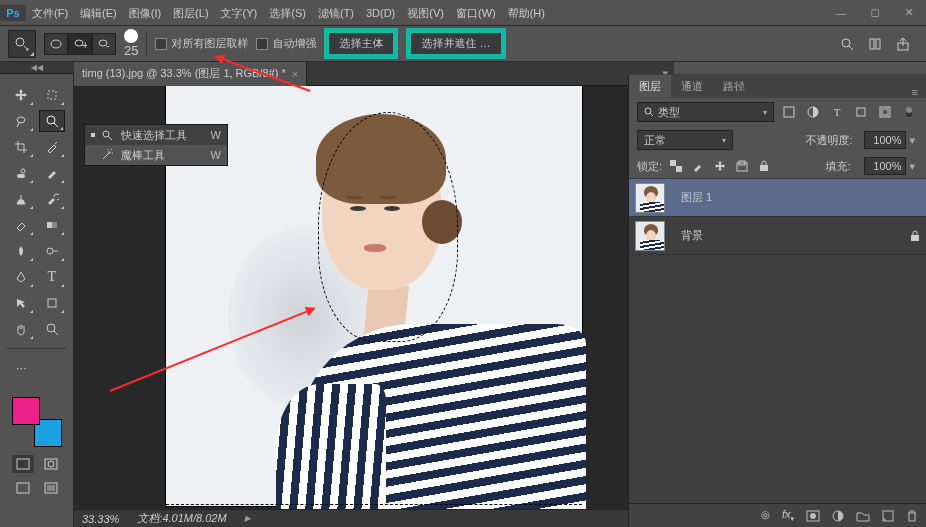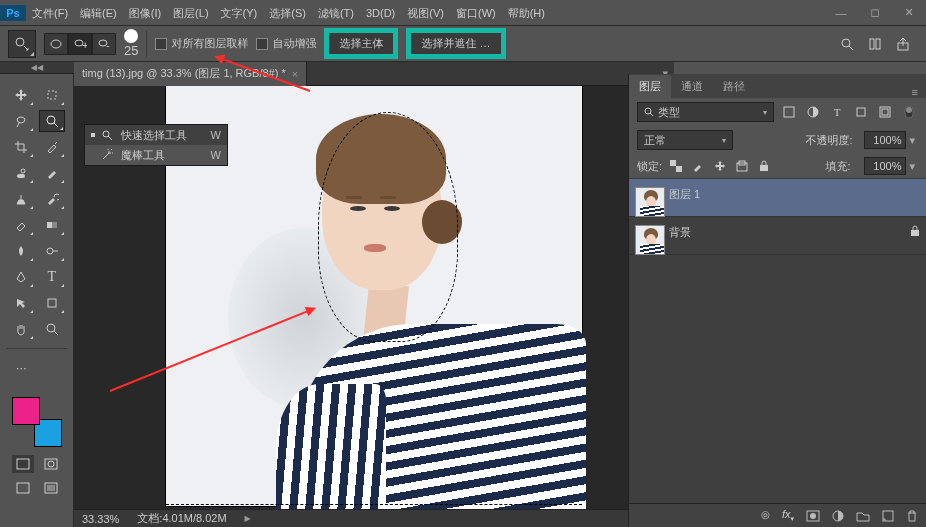--- a/index.html
+++ b/index.html
@@ -1,20 +1,20 @@
 <!DOCTYPE html>
 <html><head>
 <meta charset="utf-8">
 <style>
 * { margin:0; padding:0; box-sizing:border-box; font-family:"Microsoft YaHei",Arial,sans-serif; font-size:11px; color:#ccc; user-select:none; }
 body { background:#535353; width:926px; height:527px; overflow:hidden; position:relative; }
 
 
 .titlebar { height:26px; background:#535353; display:flex; align-items:center; border-bottom:1px solid #2a2a2a; }
-.ps-logo { width:26px; height:16px; background:#0c4a6e; display:flex; align-items:center; justify-content:center; color:#31a8ff; font-weight:bold; font-size:11px; }
+.ps-logo { width:26px; height:16px; background:#404040; display:flex; align-items:center; justify-content:center; color:#31a8ff; font-weight:bold; font-size:11px; }
 .menubar { display:flex; }
 .menubar span { padding:0 6px; line-height:26px; cursor:default; }
 .win-ctrl { margin-left:auto; display:flex; }
 .win-ctrl div { width:34px; height:26px; display:flex; align-items:center; justify-content:center; color:#aaa; }
 
 
 .options { height:36px; background:#535353; border-bottom:1px solid #2a2a2a; display:flex; align-items:center; padding:0 8px; gap:8px; }
 .opt-tool { width:28px; height:28px; background:#383838; border:1px solid #222; display:flex; align-items:center; justify-content:center; position:relative; }
 .mini-tri { position:absolute; right:1px; bottom:1px; width:0; height:0; border-right:4px solid #bbb; border-top:4px solid transparent; }
 .sel-btns { display:flex; gap:0; }
@@ -77,21 +77,21 @@
 .arm { position:absolute; left:110px; top:300px; width:110px; height:160px; background:repeating-linear-gradient(95deg,#fff 0 8px,#1c2b4a 8px 16px); border-radius:40% 10% 0 0; }
 .marquee { position:absolute; border:1px dashed #000; }
 .mq-face { left:152px; top:28px; width:140px; height:230px; border-radius:50% 50% 40% 40%; }
 .mq-bot { left:0; bottom:0; width:416px; height:2px; border:none; border-top:1px dashed #000; }
 
 
 .arrow { position:absolute; background:#ff2a2a; height:2px; transform-origin:left center; z-index:60; }
 .arrow::after { content:""; position:absolute; right:-2px; top:-4px; width:0; height:0; border-left:10px solid #ff2a2a; border-top:5px solid transparent; border-bottom:5px solid transparent; }
 
 
-.status { position:absolute; left:74px; right:252px; bottom:0; height:18px; background:#383838; display:flex; align-items:center; padding:0 8px; gap:18px; border-top:1px solid #222; }
+.status { position:absolute; left:74px; right:252px; bottom:0; height:18px; background:#383838; display:flex; align-items:center; padding:0 8px; gap:18px; border-top:1px solid #222;font-style:italic; }
 .status .tri { font-size:8px; color:#999; }
 
 
 .iconcol { position:absolute; top:74px; right:252px; width:34px; bottom:0; background:#424242; border-left:1px solid #222; border-right:1px solid #222; display:flex; flex-direction:column; align-items:center; gap:14px; padding-top:18px; }
 .iconcol .gripper { width:22px; height:6px; background:repeating-linear-gradient(#666 0 1px,transparent 1px 3px); margin-top:-8px; }
 .icobox { width:24px; height:24px; display:flex; align-items:center; justify-content:center; color:#ccc; }
 .icobox.on { background:#333; }
 
 .rightpane { position:absolute; top:74px; right:0; width:298px; bottom:0; background:#535353; border-left:1px solid #222; display:flex; flex-direction:column; }
 .rptabs { display:flex; height:24px; background:#424242; align-items:flex-end; }
@@ -103,21 +103,21 @@
 .drop { height:20px; background:#3a3a3a; border:1px solid #222; display:flex; align-items:center; padding:0 6px; gap:4px; }
 .drop .caret { margin-left:auto; font-size:8px; color:#aaa; }
 .filter-ico { width:18px; height:18px; display:flex; align-items:center; justify-content:center; color:#ccc; }
 .pct { display:flex; align-items:center;margin-left:6px; }
 .pct-box { width:42px; height:18px; background:#3a3a3a; border:1px solid #222; display:flex; align-items:center; justify-content:flex-end; padding:0 4px; }
 
 .lock-row { display:flex; align-items:center; gap:8px; padding:3px 8px; border-bottom:1px solid #3a3a3a; }
 .lock-row .ic { width:14px; text-align:center; color:#ccc; }
 
 .layerlist { flex:1; background:#3f3f3f; overflow:auto; }
-.layer { display:flex; height:38px; border-bottom:1px solid #333; padding:8px 6px; gap:4px; }
+.layer { display:flex; align-items:center; height:38px; border-bottom:1px solid #333; padding:0 6px; gap:16px; }
 .layer.active { background:#5a6b8c; }
 .eye { width:16px; text-align:center; }
 .thumb { width:30px; height:30px; background:#e8ebef; border:1px solid #888; position:relative; overflow:hidden; }
 .thumb .th-hair { position:absolute; left:8px; top:2px; width:14px; height:12px; background:#7b5a3e; border-radius:50% 50% 40% 40%; }
 .thumb .th-face { position:absolute; left:10px; top:8px; width:10px; height:12px; background:#f2d5c1; border-radius:50%; }
 .thumb .th-shirt { position:absolute; left:4px; top:18px; width:24px; height:14px; background:repeating-linear-gradient(170deg,#fff 0 2px,#1c2b4a 2px 4px); }
 .layer .lock { margin-left:auto; color:#ccc; }
 
 .layerfoot { height:24px; background:#424242; display:flex; align-items:center; justify-content:flex-end; gap:12px; padding:0 8px; border-top:1px solid #222; }
 .layerfoot span { color:#bbb; }

